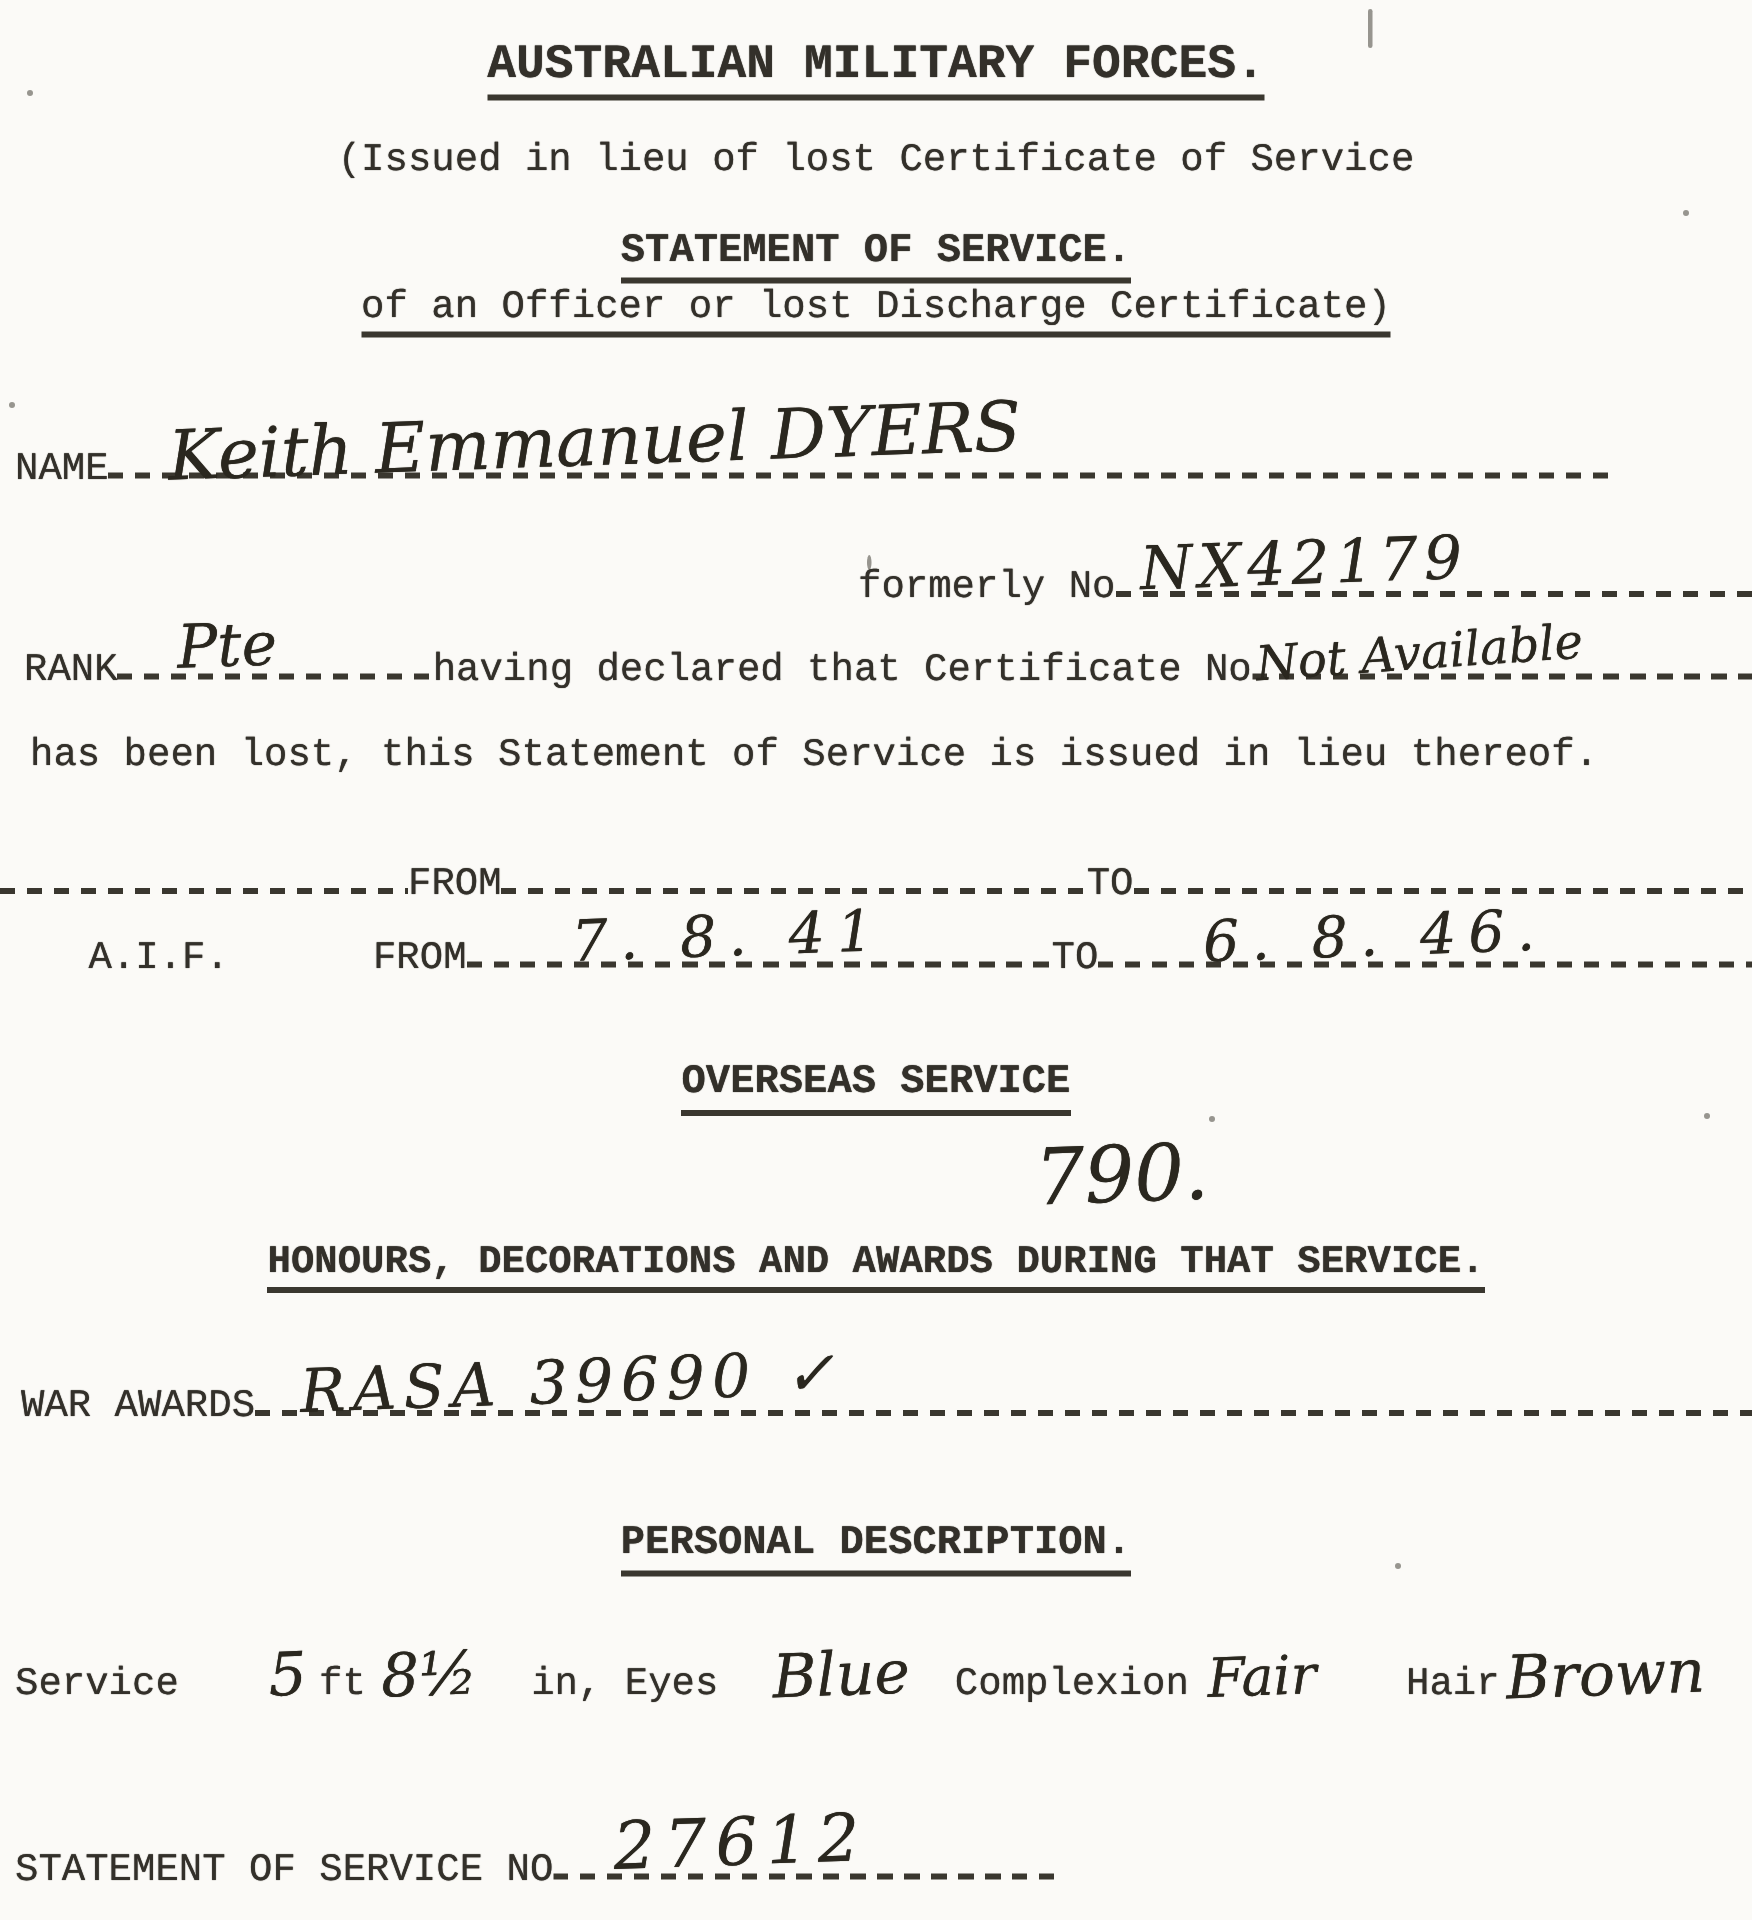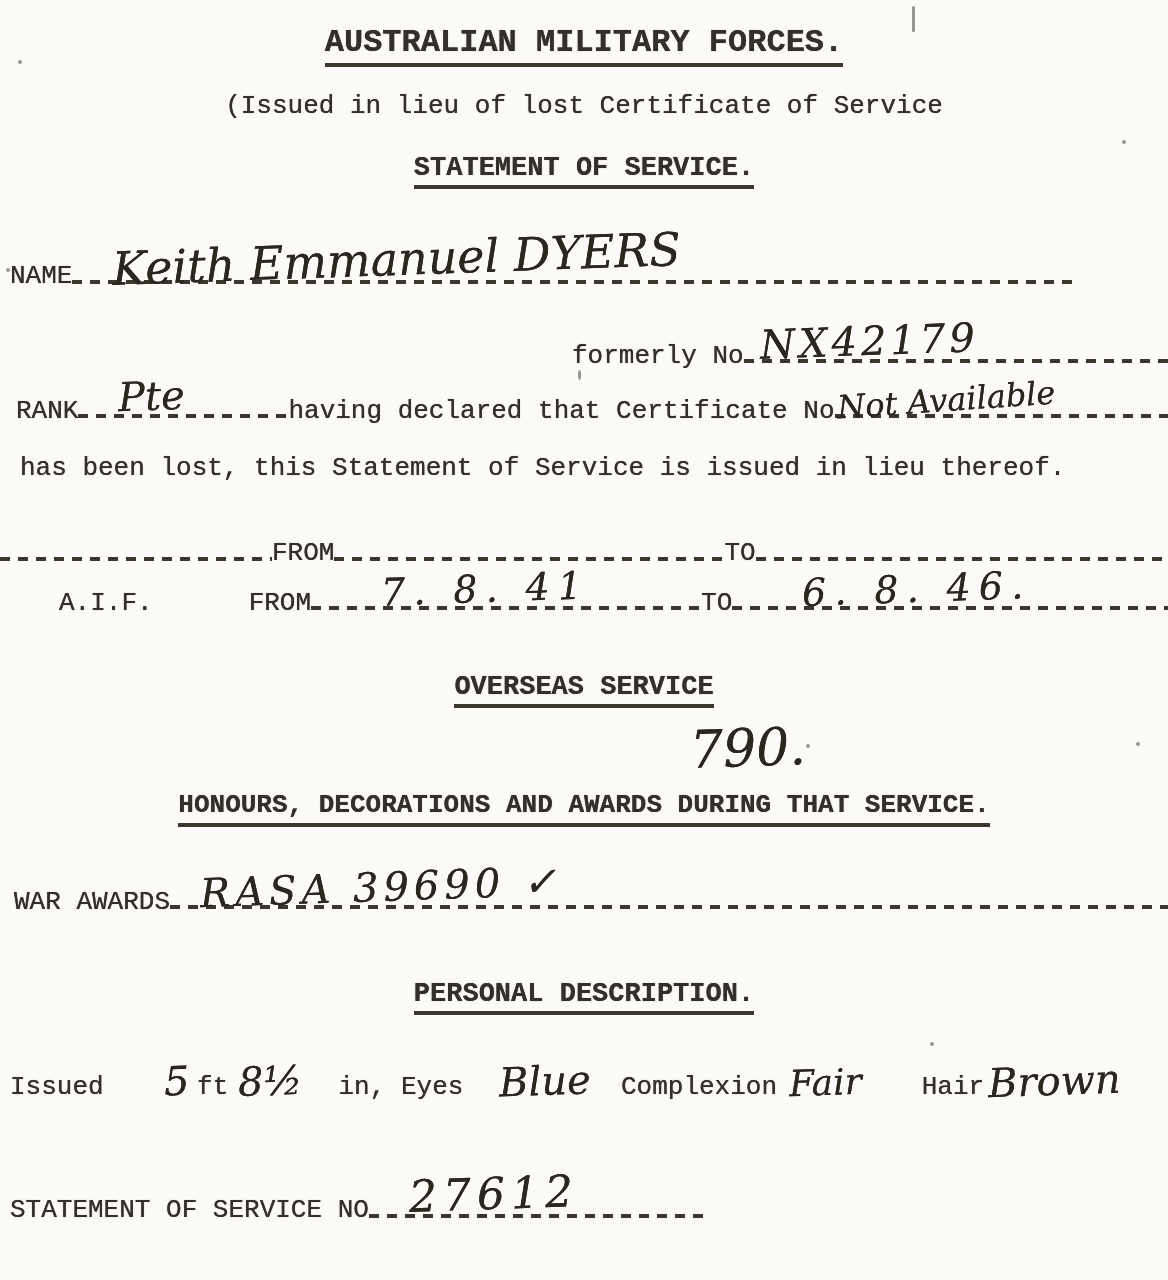--- a/index.html
+++ b/index.html
@@ -82,20 +82,23 @@
 
   <div class="center">
     <span class="typed heading" style="font-size:32px;">AUSTRALIAN MILITARY FORCES.</span>
   </div>
   <div class="center" style="margin-top:26px;">
     <span class="typed">(Issued in lieu of lost Certificate of Service</span>
   </div>
   <div class="center" style="margin-top:34px;">
     <span class="typed heading" style="font-size:27px;">STATEMENT OF SERVICE.</span>
   </div>
+  <div class="center" style="margin-top:2px;">
+    <span class="typed underlined">of an Officer or lost Discharge Certificate)</span>
+  </div>
 
   <div class="row" style="margin-top:74px;padding-left:10px;">
     <span class="typed">NAME</span>
     <span class="dashes" style="margin-right:96px;">
       <span class="hw" style="left:40px;font-size:46px;">Keith Emmanuel DYERS</span>
     </span>
   </div>
 
   <div class="row" style="margin-top:52px;padding-left:572px;">
     <span class="typed">formerly No</span>
@@ -155,21 +158,21 @@
     <span class="dashes">
       <span class="hw" style="left:30px;font-size:40px;letter-spacing:5px;">RASA 39690 ✓</span>
     </span>
   </div>
 
   <div class="center" style="margin-top:64px;">
     <span class="typed heading" style="font-size:27px;">PERSONAL DESCRIPTION.</span>
   </div>
 
   <div class="row" style="margin-top:46px;padding-left:10px;align-items:flex-end;">
-    <span class="typed">Issued</span>
+    <span class="typed">Service</span>
     <span class="hw-inline" style="font-size:40px;margin-left:60px;">5</span>
     <span class="typed" style="margin-left:8px;">ft</span>
     <span class="hw-inline" style="font-size:40px;margin-left:10px;">8½</span>
     <span class="typed" style="margin-left:36px;">in, Eyes</span>
     <span class="hw-inline" style="font-size:40px;margin-left:36px;">Blue</span>
     <span class="typed" style="margin-left:30px;">Complexion</span>
     <span class="hw-inline" style="font-size:36px;margin-left:12px;">Fair</span>
     <span class="typed" style="margin-left:60px;">Hair</span>
     <span class="hw-inline" style="font-size:40px;margin-left:4px;">Brown</span>
   </div>

